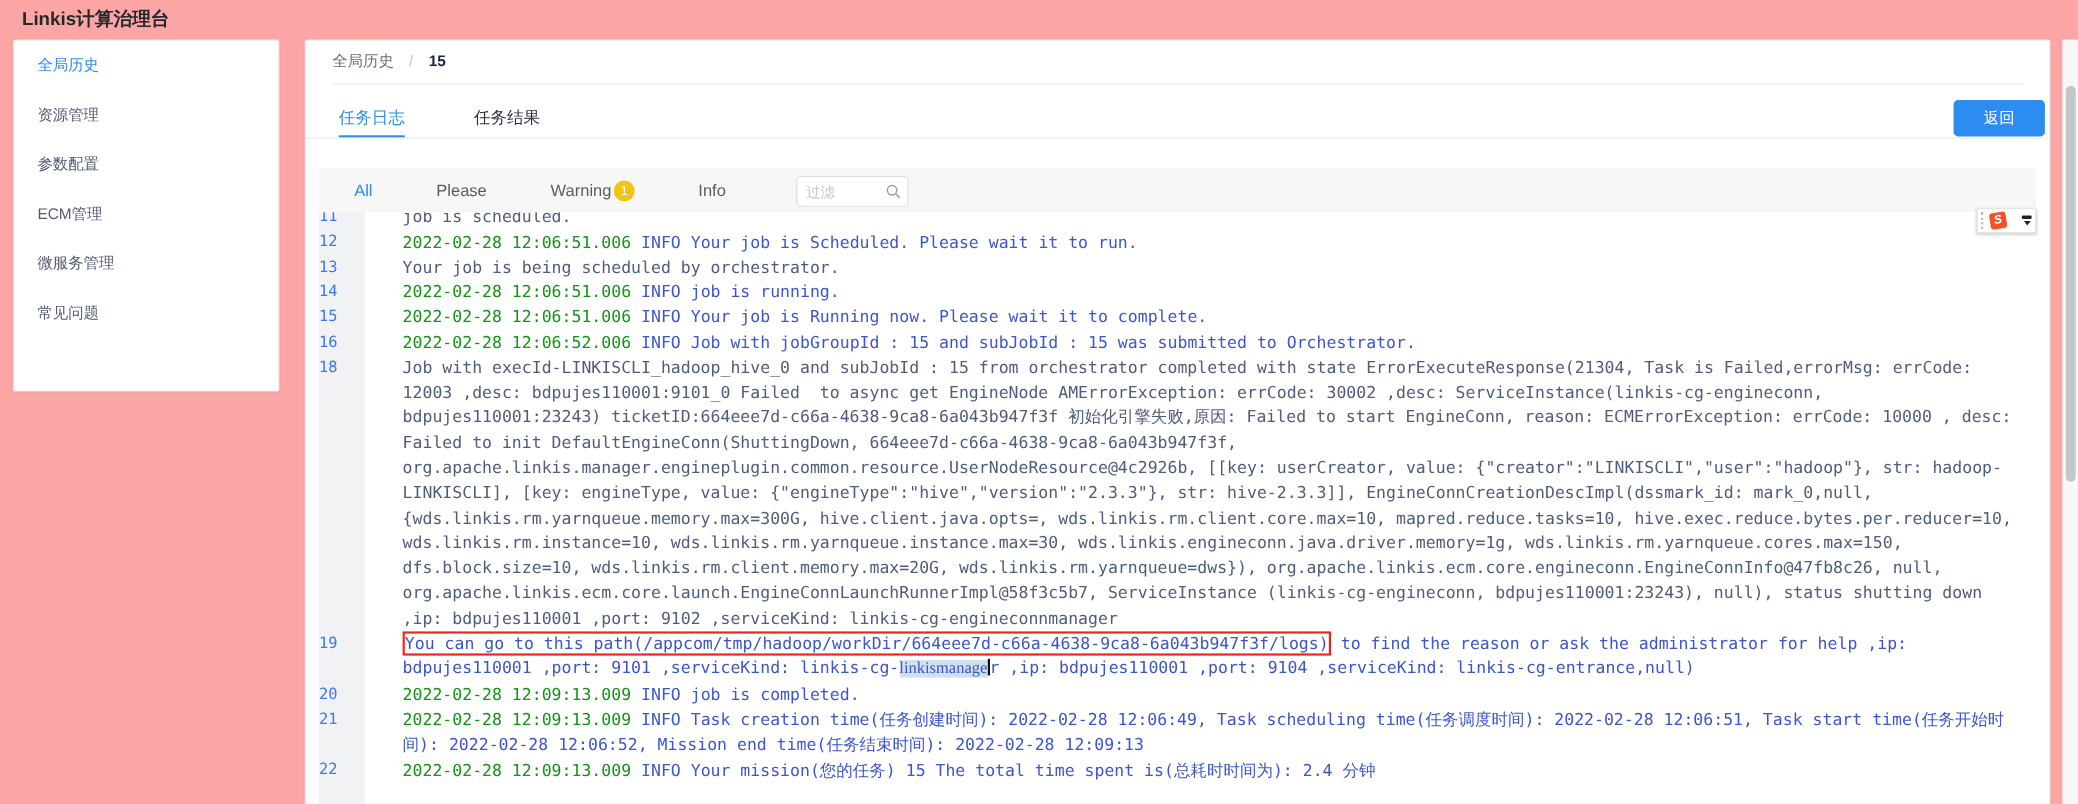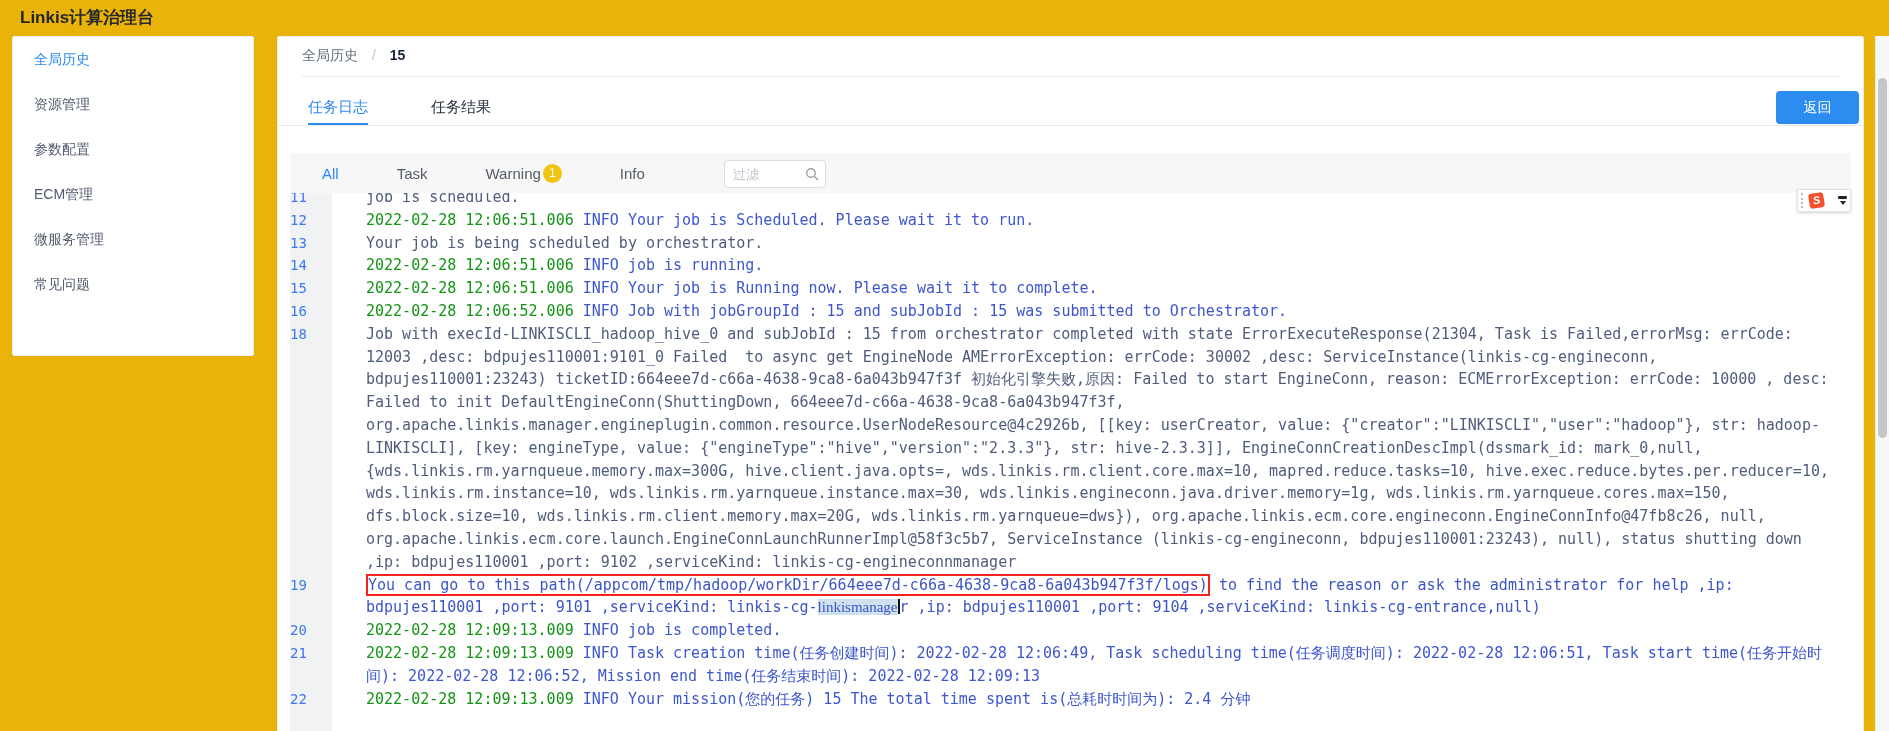--- a/index.html
+++ b/index.html
@@ -1,17 +1,17 @@
 <!DOCTYPE html>
 <html><head>
 <meta charset="utf-8">
 <style>
   html,body{margin:0;padding:0;}
   body{background:#f0f2f5;font-family:"Liberation Sans",sans-serif;}
-  .page{position:relative;width:1889px;height:731px;overflow:hidden;background:#eab308;}
+  .page{position:relative;width:1889px;height:731px;overflow:hidden;background:#fca5a5;}
 
   
   .app-title{position:absolute;left:20px;top:6px;font-size:17px;font-weight:bold;color:#23272e;}
 
   
   .sidebar{position:absolute;left:12px;top:36px;width:240px;height:318px;background:#fff;
            border:1px solid #eceef1;border-radius:2px;box-shadow:0 1px 2px rgba(0,0,0,.04);}
   .side-item{height:45px;line-height:45px;padding-left:21px;font-size:14px;color:#515a6e;cursor:pointer;}
   .side-item.active{color:#2d8cf0;}
 
@@ -111,21 +111,21 @@
     <div class="tab-divider"></div>
 
     <button class="back-btn">返回</button>
 
     <div class="filter-bar">
       <div class="filter-tabs" id="filter-tabs">
           <div class="ftab active">
             <span>All</span>
           </div>
           <div class="ftab">
-            <span>Task</span>
+            <span>Please</span>
           </div>
           <div class="ftab">
             <span>Warning</span>
             <span class="fbadge">1</span>
           </div>
           <div class="ftab">
             <span>Info</span>
           </div>
         </div>
       <div class="filter-input">

